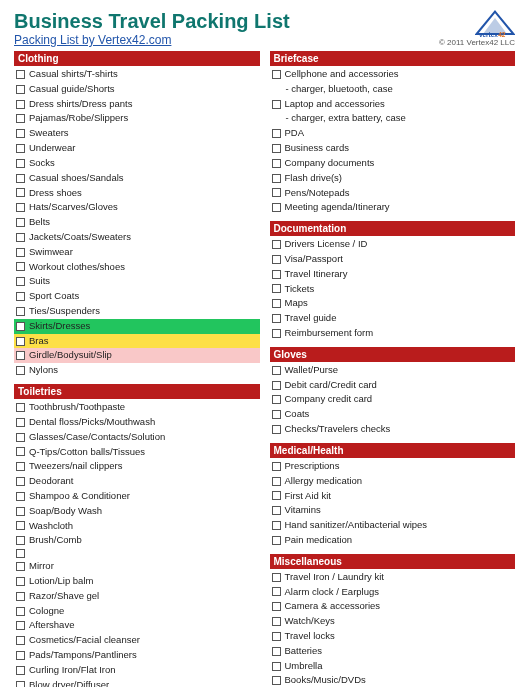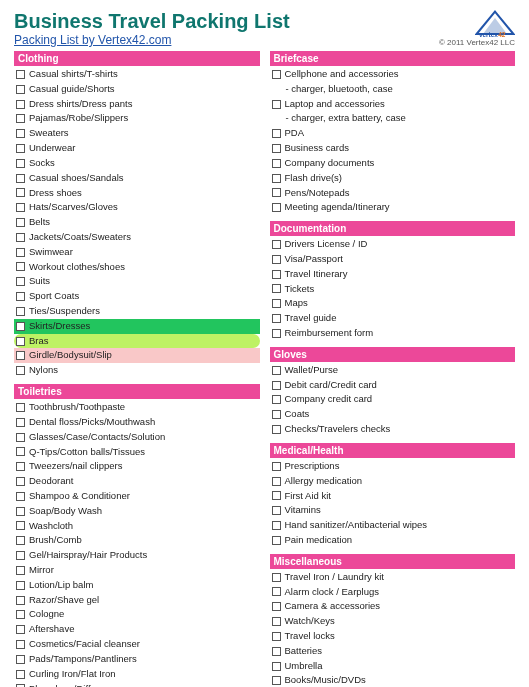--- a/index.html
+++ b/index.html
@@ -45,21 +45,21 @@
       gap: 10px;
       margin-top: 2px;
     }
     .col-left, .col-right {
       flex: 1;
     }
     .section {
       margin-bottom: 6px;
     }
     .section-header {
-      background: #ec4899;
+      background: #b91c1c;
       color: #fff;
       font-weight: bold;
       font-size: 10px;
       padding: 2px 4px;
       margin-bottom: 1px;
     }
     .item {
       display: flex;
       align-items: center;
       padding: 1px 2px;
@@ -170,21 +170,21 @@
             <span>Sport Coats</span>
           </div>
         <div class="item">
             <span class="checkbox"></span>
             <span>Ties/Suspenders</span>
           </div>
         <div class="item" style="background:#22c55e;">
             <span class="checkbox"></span>
             <span>Skirts/Dresses</span>
           </div>
-        <div class="item" style="background:#bef264;border-radius:7px;">
+        <div class="item" style="background:#fde047;">
             <span class="checkbox"></span>
             <span>Bras</span>
           </div>
         <div class="item" style="background:#f9c8c8;">
             <span class="checkbox"></span>
             <span>Girdle/Bodysuit/Slip</span>
           </div>
         <div class="item">
             <span class="checkbox"></span>
             <span>Nylons</span>
@@ -228,21 +228,20 @@
         <div class="item">
             <span class="checkbox"></span>
             <span>Washcloth</span>
           </div>
         <div class="item">
             <span class="checkbox"></span>
             <span>Brush/Comb</span>
           </div>
         <div class="item">
             <span class="checkbox"></span>
-            <span>Gel/Hairspray/Hair Products</span>
           </div>
         <div class="item">
             <span class="checkbox"></span>
             <span>Mirror</span>
           </div>
         <div class="item">
             <span class="checkbox"></span>
             <span>Lotion/Lip balm</span>
           </div>
         <div class="item">

